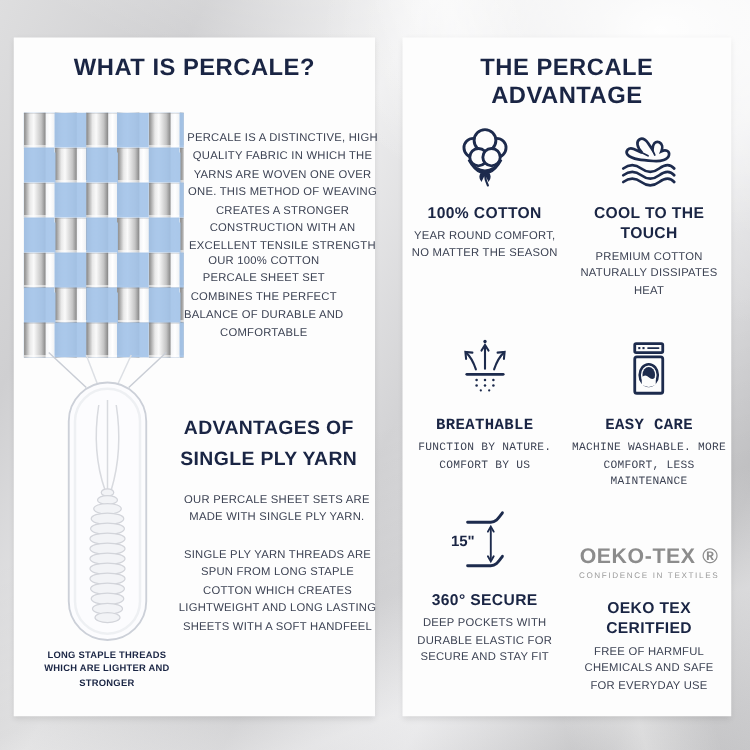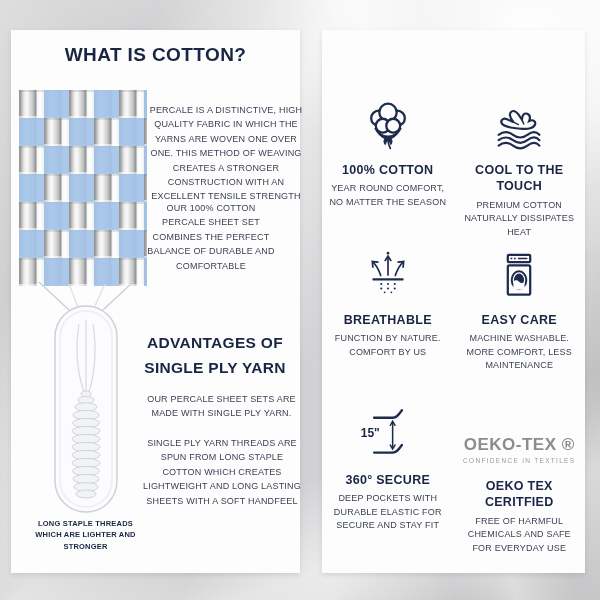--- a/index.html
+++ b/index.html
@@ -43,21 +43,21 @@
   }
   .lp-p3{left:133px;top:362px;width:155px;}
   .lp-p4{left:130px;top:406px;width:162px;}
   .magnifier{position:absolute;left:10px;top:250px;}
   .weave-caption{
     position:absolute;left:22px;top:488px;width:105px;text-align:center;
     font-size:7.5px;font-weight:bold;color:#1a2544;line-height:1.5;letter-spacing:.2px;
   }
   
   .feature-row{position:absolute;left:0;right:0;display:flex;}
-  .row1{top:58px;} .row2{top:212px;} .row3{top:372px;}
+  .row1{top:58px;} .row2{top:232px;font-family:Liberation Mono, monospace;} .row3{top:372px;}
   .cell{width:50%;display:flex;flex-direction:column;align-items:center;}
   .icon-box{height:66px;display:flex;align-items:flex-end;justify-content:center;position:relative;}
   .row2 .icon-box,.row3 .icon-box{height:62px;}
   .f-label{
     margin-top:8px;font-size:12.5px;font-weight:bold;color:#1a2544;
     text-align:center;line-height:1.3;letter-spacing:.3px;max-width:110px;
   }
   .f-desc{
     margin-top:4px;font-size:9px;color:#3c4253;text-align:center;
     line-height:1.5;letter-spacing:.2px;max-width:125px;
@@ -67,21 +67,21 @@
   .oeko-big{font-size:17px;font-weight:bold;color:#8c8c8c;letter-spacing:.5px;line-height:1.1;text-align:right;}
   .oeko-small{font-size:6.5px;color:#9a9a9a;letter-spacing:1.3px;text-align:center;margin-top:2px;}
   .oeko-box{display:flex;flex-direction:column;align-items:center;justify-content:flex-end;padding-bottom:6px;}
 </style>
 </head>
 <body>
 
 <div class="sheen"></div>
 
 <div class="card left">
-  <div class="panel-title">WHAT IS COTTON?</div>
+  <div class="panel-title">WHAT IS PERCALE?</div>
 
   <div class="weave"></div>
 
   <div class="lp-text lp-p1">PERCALE IS A DISTINCTIVE, HIGH QUALITY FABRIC IN WHICH THE YARNS ARE WOVEN ONE OVER ONE. THIS METHOD OF WEAVING CREATES A STRONGER CONSTRUCTION WITH AN EXCELLENT TENSILE STRENGTH</div>
   <div class="lp-text lp-p2">OUR 100% COTTON PERCALE SHEET SET COMBINES THE PERFECT BALANCE OF DURABLE AND COMFORTABLE</div>
 
   <div class="lp-sub">ADVANTAGES OF SINGLE PLY YARN</div>
   <div class="lp-text lp-p3">OUR PERCALE SHEET SETS ARE MADE WITH SINGLE PLY YARN.</div>
   <div class="lp-text lp-p4">SINGLE PLY YARN THREADS ARE SPUN FROM LONG STAPLE COTTON WHICH CREATES LIGHTWEIGHT AND LONG LASTING SHEETS WITH A SOFT HANDFEEL</div>
 
@@ -114,20 +114,21 @@
       <ellipse cx="65" cy="199" rx="13" ry="4.6"></ellipse>
       <ellipse cx="65" cy="207" rx="12" ry="4.4"></ellipse>
       <ellipse cx="65" cy="214" rx="10" ry="4"></ellipse>
     </g>
   </svg>
 
   <div class="weave-caption">LONG STAPLE THREADS WHICH ARE LIGHTER AND STRONGER</div>
 </div>
 
 <div class="card right">
+  <div class="panel-title">THE PERCALE ADVANTAGE</div>
 
   <div class="feature-row row1">
     <div class="cell">
       <div class="icon-box">
         <svg width="58" height="60" viewBox="0 0 100 100" fill="none" stroke="#1d2b4d" stroke-width="4" stroke-linecap="round">
           <circle cx="34" cy="40" r="13" fill="#fdfdfd"></circle>
           <circle cx="66" cy="40" r="13" fill="#fdfdfd"></circle>
           <circle cx="50" cy="30" r="15" fill="#fdfdfd"></circle>
           <circle cx="41" cy="53" r="12" fill="#fdfdfd"></circle>
           <circle cx="59" cy="53" r="12" fill="#fdfdfd"></circle>

